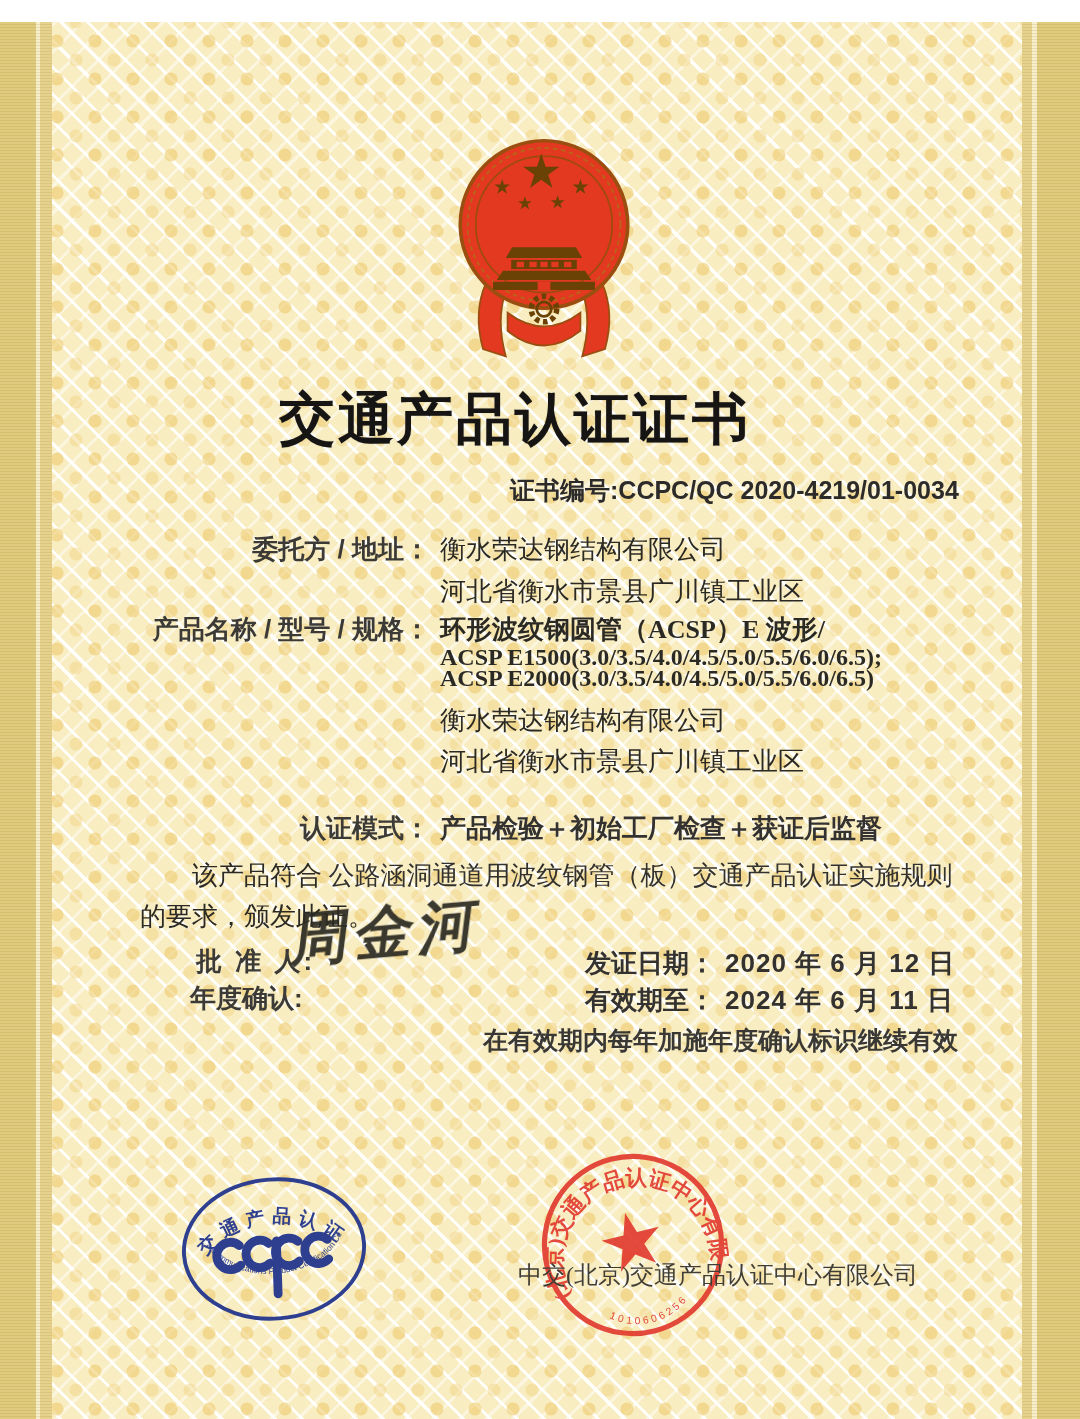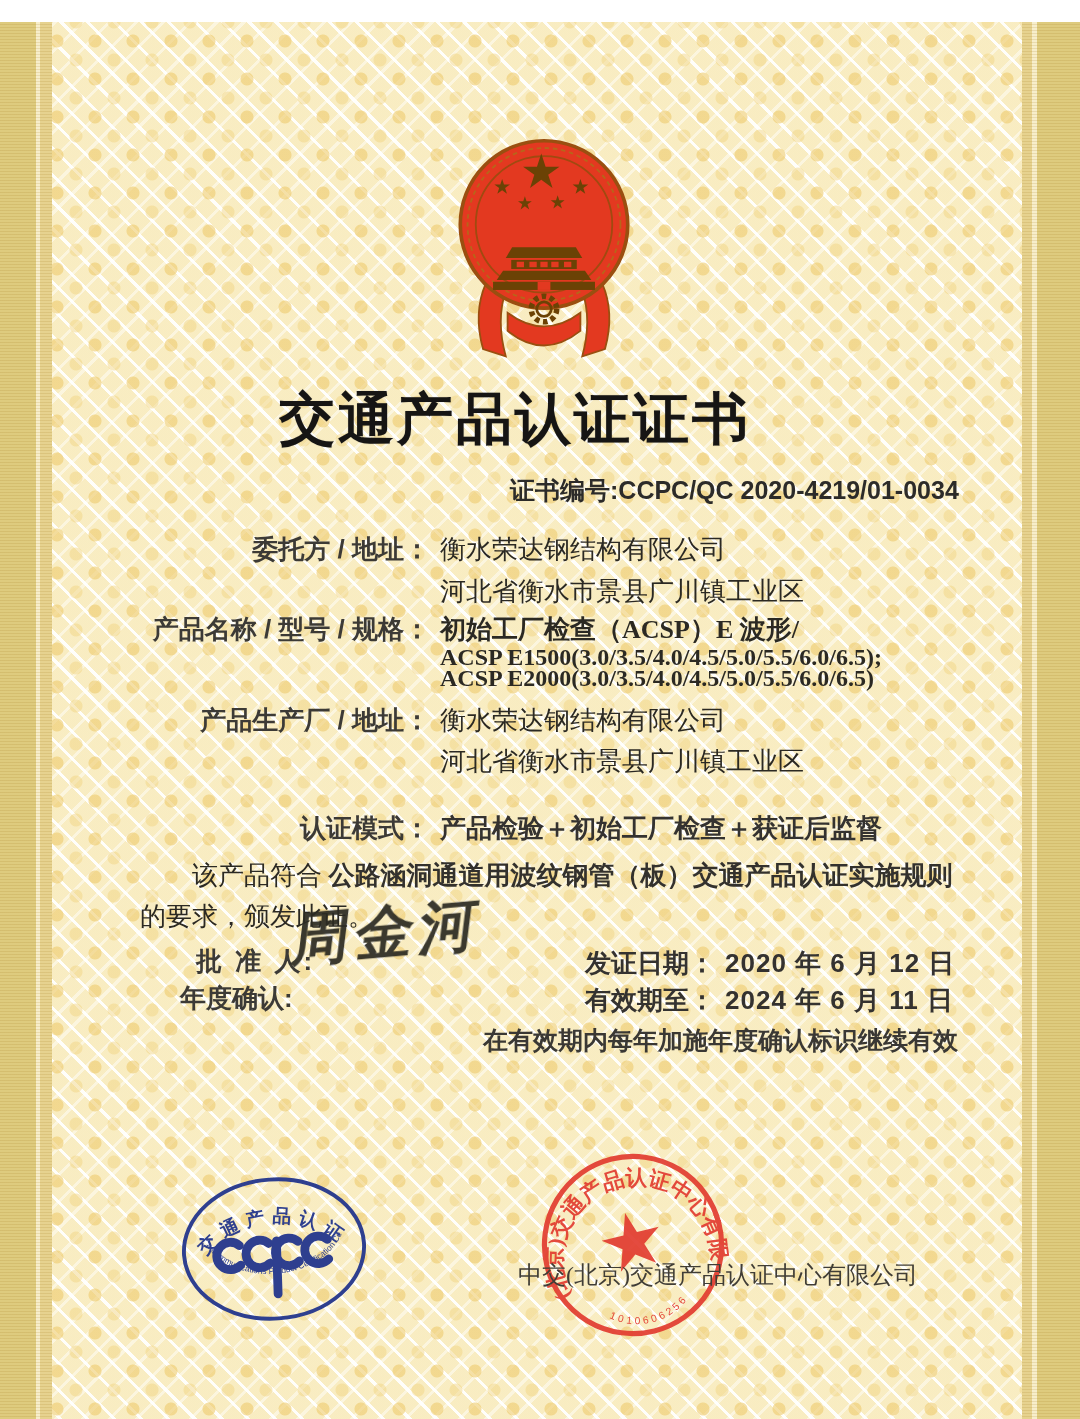--- a/index.html
+++ b/index.html
@@ -35,21 +35,21 @@
   }
   .certnum{left:510px;top:452px;font-size:25px;font-weight:bold;color:#2c2b29;white-space:nowrap;letter-spacing:0px;}
   .flabel{position:absolute;left:120px;width:310px;text-align:right;
     font-size:26px;font-weight:bold;color:#3c3a36;white-space:nowrap;}
   .fvalue{position:absolute;left:440px;font-size:26px;color:#2b2923;
     font-family:"Liberation Serif",serif;white-space:nowrap;}
   .fvalue.b{font-weight:bold;}
   .fvalue.sans{font-family:"Liberation Sans",sans-serif;font-weight:bold;color:#343230;}
   .statement{left:140px;top:833px;width:815px;font-size:26px;line-height:41px;
     color:#2b2923;font-family:"Liberation Serif",serif;text-indent:2em;margin:0;}
-  .statement .rule{font-weight:bold;font-family:"Liberation Sans",sans-serif;color:#33312d;}
+  .statement .rule{font-weight:normal;font-family:"Liberation Sans",sans-serif;color:#33312d;}
   .aplabel{font-size:26px;font-weight:bold;color:#3c3a36;white-space:nowrap;}
   .signature{
     left:292px;top:872px;font-size:58px;color:#2b2a22;white-space:nowrap;
     font-family:"Liberation Serif",serif;font-weight:bold;
     transform:rotate(-5deg) skewX(-12deg);filter:blur(.4px);opacity:.92;letter-spacing:6px;
   }
   .daterow{font-size:26px;font-weight:bold;color:#343230;white-space:nowrap;}
   .daterow .dval{margin-left:10px;letter-spacing:1px;}
   .note{left:483px;top:1002px;font-size:25px;font-weight:bold;color:#3a3834;white-space:nowrap;font-family:Liberation Serif, serif;}
   .issuer{left:518px;top:1237px;font-size:24px;color:#403d36;white-space:nowrap;
@@ -107,37 +107,36 @@
 
   <div class="abs certnum">
     <span>证书编号:</span><span>CCPC/QC 2020-4219/01-0034</span>
   </div>
 
   <div class="flabel" style="top:510px;">委托方 / 地址：</div>
   <div class="fvalue" style="top:510px;">衡水荣达钢结构有限公司</div>
   <div class="fvalue" style="top:552px;">河北省衡水市景县广川镇工业区</div>
 
   <div class="flabel" style="top:590px;">产品名称 / 型号 / 规格：</div>
-  <div class="fvalue b" style="top:590px;">初始工厂检查（ACSP）E 波形/</div>
+  <div class="fvalue b" style="top:590px;">环形波纹钢圆管（ACSP）E 波形/</div>
   <div class="fvalue b" style="top:622px;font-size:24px;">ACSP E1500(3.0/3.5/4.0/4.5/5.0/5.5/6.0/6.5);</div>
   <div class="fvalue b" style="top:643px;font-size:24px;">ACSP E2000(3.0/3.5/4.0/4.5/5.0/5.5/6.0/6.5)</div>
 
-  <div class="flabel" style="top:681px;">产品生产厂 / 地址：</div>
   <div class="fvalue" style="top:681px;">衡水荣达钢结构有限公司</div>
   <div class="fvalue" style="top:722px;">河北省衡水市景县广川镇工业区</div>
 
 
   <div class="flabel" style="top:789px;">认证模式：</div>
   <div class="fvalue sans" style="top:789px;">产品检验＋初始工厂检查＋获证后监督</div>
 
   <p class="abs statement"><span>该产品符合 </span><span class="rule">公路涵洞通道用波纹钢管（板）交通产品认证实施规则</span><span> 的要求，颁发此证。</span></p>
 
   <div class="abs aplabel" style="left:196px;top:922px;letter-spacing:3px;">批 准 人:</div>
   <div class="abs signature">周金河</div>
-  <div class="abs aplabel" style="left:180px;top:959px;">年度确认:</div>
+  <div class="abs aplabel" style="left:190px;top:959px;">年度确认:</div>
 
   <div class="abs daterow" style="left:585px;top:924px;">
     <span>发证日期：</span><span class="dval">2020 年 6 月 12 日</span>
   </div>
   <div class="abs daterow" style="left:585px;top:961px;">
     <span>有效期至：</span><span class="dval">2024 年 6 月 11 日</span>
   </div>
   <div class="abs note">在有效期内每年加施年度确认标识继续有效</div>
 
   <div class="abs ccpc-logo">

